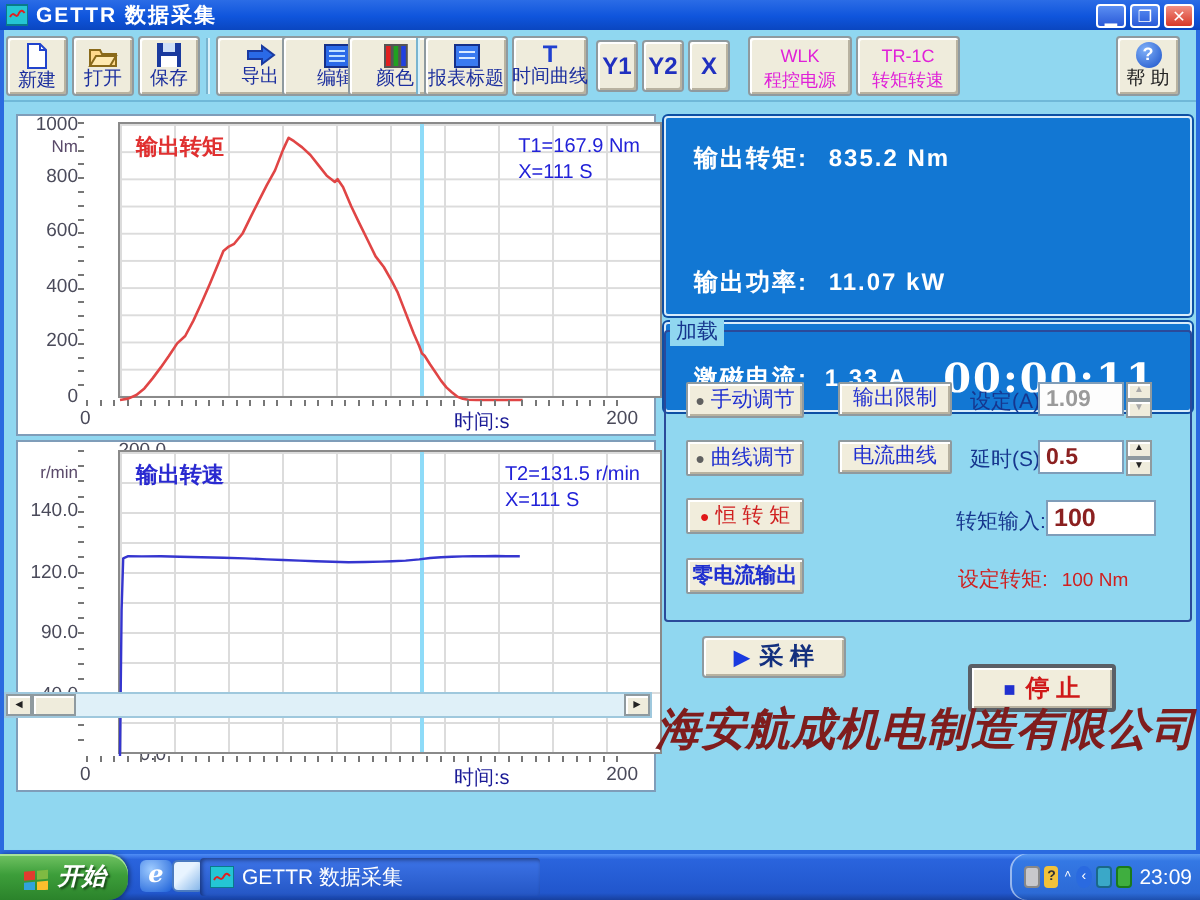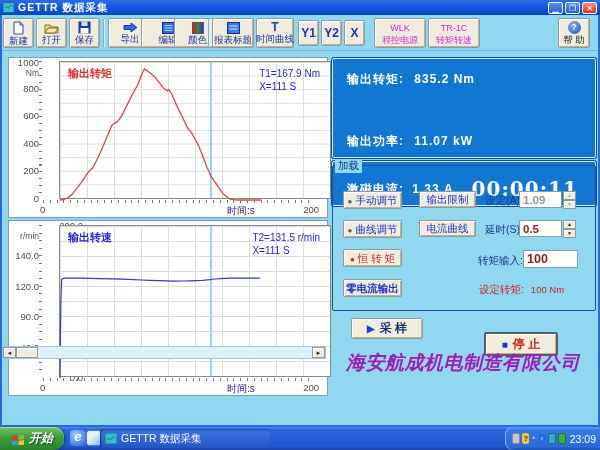--- a/index.html
+++ b/index.html
@@ -86,22 +86,22 @@
     font-size:5px; text-align:center; line-height:7px; color:#222; }
   .spin.dis div { color:#aaa; }
   .settorque { position:absolute; font-size:10.5px; color:#d02020; white-space:nowrap; }
 
   .action-btn { position:absolute; background:#f1eddc; border:1px solid #8f9a9f;
     box-shadow:inset 1px 1px 0 #fff, inset -1px -1px 0 #b8b2a0; border-radius:2px;
     text-align:center; font-size:12px; font-weight:bold; white-space:nowrap; }
   .stop-btn { border:2px solid #5a5f66; }
 
   .company { position:absolute; left:328px; top:350px; width:270px; text-align:center;
-    font-family:"DejaVu Serif", serif; font-style:italic; font-weight:bold; font-size:19px;
-    color:#a21caf; white-space:nowrap; letter-spacing:0.5px; }
+    font-family:"DejaVu Serif", serif; font-style:italic; font-weight:bold; font-size:22px;
+    color:#7f1d1d; white-space:nowrap; letter-spacing:0.5px; }
 
   
   .taskbar { position:absolute; left:0; top:427px; width:600px; height:23px;
     background:linear-gradient(180deg,#4f8df6 0%,#2a64dd 12%,#2156cc 85%,#17409f 100%); }
   .startbtn { position:absolute; left:0; top:0; width:64px; height:23px; border-radius:0 10px 10px 0;
     background:linear-gradient(180deg,#72c464 0%,#3d9e3a 45%,#2b832b 100%);
     box-shadow:inset 0 1px 0 #a8e29a, 1px 0 2px rgba(0,0,0,.4);
     display:flex; align-items:center; justify-content:center; gap:4px;
     color:#fff; font-size:12px; font-weight:bold; font-style:italic; text-shadow:1px 1px 1px #1a4a1a; }
   .ql-icon { position:absolute; top:3px; width:16px; height:16px; border-radius:3px; text-align:center; }

